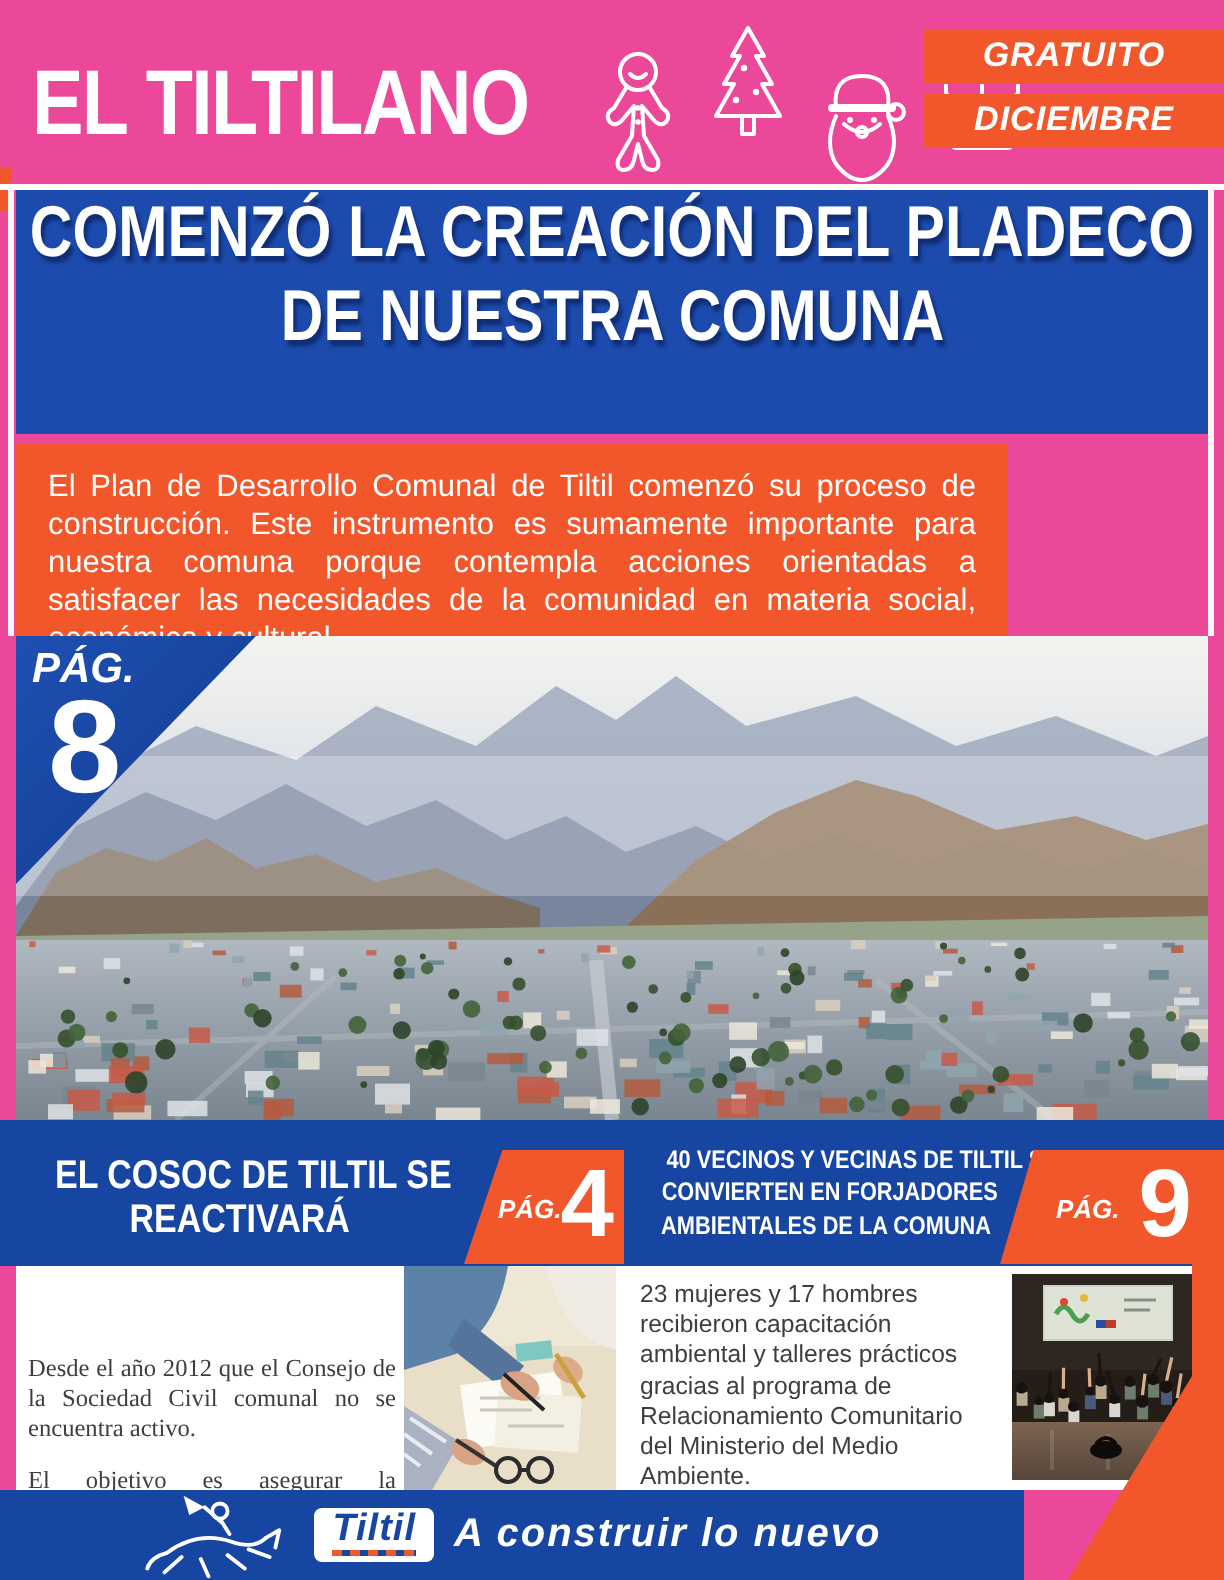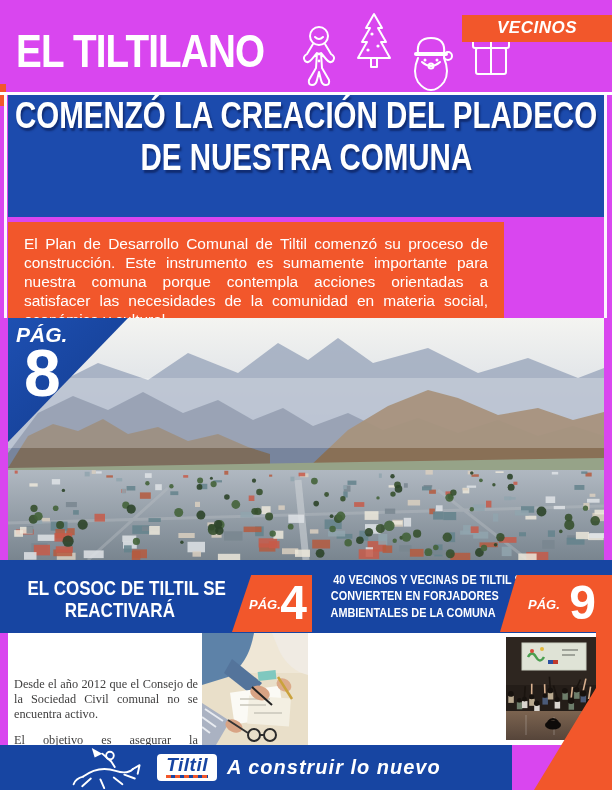--- a/index.html
+++ b/index.html
@@ -1,16 +1,16 @@
 <!DOCTYPE html>
 <html><head>
 <meta charset="utf-8">
 <style>
   html,body{margin:0;padding:0;background:#0e2f6e;}
-  #page{position:relative;width:612px;height:790px;background:#d946ef;overflow:hidden;
+  #page{position:relative;width:612px;height:790px;background:#ec4899;overflow:hidden;
         font-family:"Liberation Sans",sans-serif;-webkit-font-smoothing:antialiased;}
   .abs{position:absolute;}
   
   .masthead-title{left:16px;top:24px;font-size:46px;font-weight:900;color:#fff;
      letter-spacing:-1px;transform:scaleX(.84);transform-origin:left center;white-space:nowrap;}
   .xmas-icons{left:298px;top:10px;display:flex;gap:12px;align-items:flex-start;}
   .xmas-icons svg{stroke:#fff;fill:none;stroke-width:2;stroke-linecap:round;stroke-linejoin:round;}
   .badge-col{right:0;top:15px;width:150px;}
   .ed-badge{background:#f2572b;color:#fff;font-style:italic;font-weight:800;font-size:17px;
      text-align:center;padding:3px 4px 4px;margin-bottom:5px;letter-spacing:.5px;}
@@ -101,21 +101,22 @@
     </svg>
     <svg width="50" height="62" viewBox="0 0 50 62" style="margin-top:10px">
       <path d="M25,18 Q15,2 8,8 Q4,14 25,18 Q35,2 42,8 Q46,14 25,18"></path>
       <rect x="7" y="18" width="36" height="10" rx="2"></rect>
       <rect x="10" y="28" width="30" height="26" rx="2"></rect>
       <path d="M25,18 V54"></path>
     </svg>
   </div>
 
   <div class="abs badge-col">
-    <div class="ed-badge">VECINOS</div>
+    <div class="ed-badge">GRATUITO</div>
+    <div class="ed-badge">DICIEMBRE</div>
   </div>
 
   <div class="abs left-accent"></div>
   <div class="abs rule-top"></div>
   <div class="abs frame-left"></div>
   <div class="abs frame-right"></div>
 
   <div class="abs headline-box">
     <span class="headline-line">COMENZÓ LA CREACIÓN DEL PLADECO</span>
     <span class="headline-line">DE NUESTRA COMUNA</span>
@@ -446,20 +447,23 @@
       <ellipse cx="32" cy="93" rx="9" ry="6" fill="#d8a384" transform="rotate(25 32 93)"></ellipse>
       <path d="M26,87 L46,100" stroke="#333" stroke-width="2"></path>
       <g stroke="#2b2b2b" stroke-width="2" fill="none">
         <circle cx="52" cy="102" r="6"></circle>
           <circle cx="68" cy="102" r="6"></circle>
           <path d="M58,102 h4"></path>
       </g>
     </svg>
   </div>
 
+  <div class="abs body-col right-body">
+    <p>23 mujeres y 17 hombres recibieron capacitación ambiental y talleres prácticos gracias al programa de Relacionamiento Comunitario del Ministerio del Medio Ambiente.</p>
+  </div>
 
   <div class="abs photo-right">
     <svg width="95" height="103" viewBox="0 0 95 103">
       <defs>
         <linearGradient id="floorG" x1="0" y1="0" x2="0" y2="1">
           <stop offset="0" stop-color="#7c6450"></stop>
             <stop offset="1" stop-color="#56453a"></stop>
         </linearGradient>
       </defs>
       <rect width="95" height="103" fill="#241d18"></rect>

